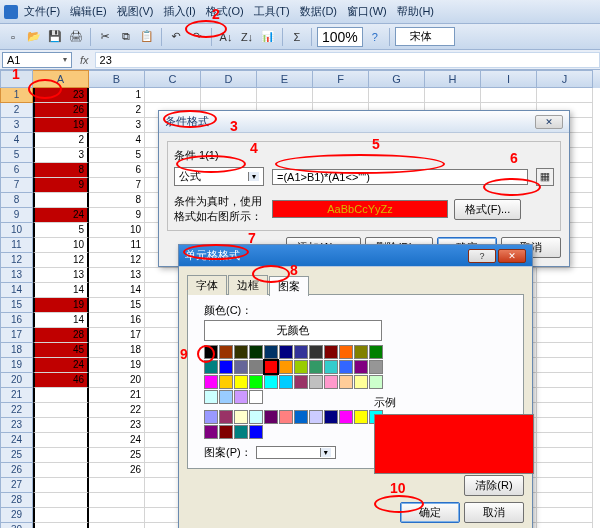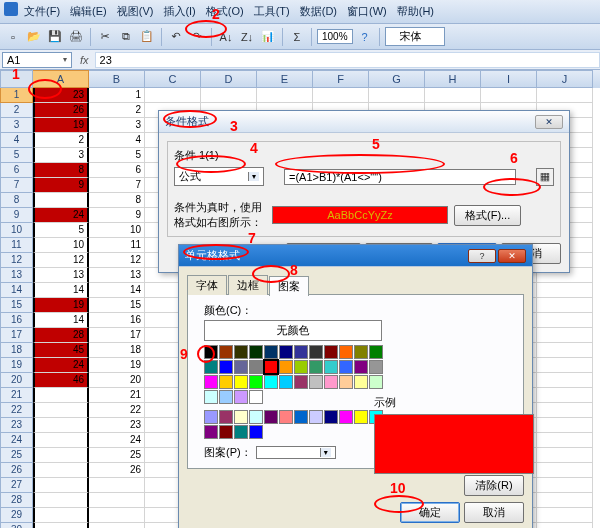--- a/index.html
+++ b/index.html
@@ -1,25 +1,25 @@
 <!DOCTYPE html>
 <html><head>
 <meta charset="utf-8">
 <style>
 *{box-sizing:border-box;margin:0;padding:0;font-family:"Microsoft YaHei","SimSun",Arial,sans-serif;font-size:11px}
 body{background:#fff;width:600px;height:528px;overflow:hidden;position:relative}
 
-.menubar{background:linear-gradient(#e4ecf7,#c7d8ed);border-bottom:1px solid #9db4d4;padding:2px 4px;display:flex;gap:2px}
+.menubar{background:linear-gradient(#e4ecf7,#c7d8ed);border-bottom:1px solid #9db4d4;padding:2px 4px;display:flex;align-items:center;gap:2px}
 .menubar .icon{width:14px;height:14px;background:#2a6fc7;border-radius:2px;display:inline-block}
 .menubar span{padding:2px 4px;cursor:default;color:#102a4c}
 
 .toolbar{background:linear-gradient(#e4ecf7,#c7d8ed);border-bottom:1px solid #9db4d4;padding:2px 4px;display:flex;align-items:center;gap:3px;height:26px}
 .tb-btn{width:18px;height:18px;border:1px solid transparent;display:flex;align-items:center;justify-content:center;color:#333}
 .tb-sep{width:1px;height:18px;background:#9db4d4;margin:0 2px}
-.zoom{border:1px solid #7a9ac0;background:#fff;padding:1px 4px;font-size:10px}
+.zoom{border:1px solid #7a9ac0;background:#fff;padding:1px 4px;font-size:14px}
 .fontbox{border:1px solid #7a9ac0;background:#fff;padding:1px 14px;min-width:60px}
 
 .fbar{display:flex;align-items:center;border-bottom:1px solid #9db4d4;background:#e8eef7;height:20px}
 .namebox{width:70px;border:1px solid #7a9ac0;background:#fff;padding:1px 4px;margin:12px 2px;display:flex;justify-content:space-between;align-items:center}
 .namebox::after{content:"▾";font-size:8px;color:#555}
 .fx{padding:0 6px;font-style:italic;color:#555}
 .formula{flex:1;background:#fff;border:1px solid #c7d8ed;padding:1px 4px}
 
 .grid{position:relative}
 .colhdrs{display:flex;background:linear-gradient(#e4ecf7,#c7d8ed)}
@@ -520,21 +520,21 @@
 </div>
 
 <div class="dialog" style="left:158px;top:110px;width:412px">
   <div class="dlg-title">
     <span>条件格式</span>
     <span class="dlg-x">✕</span>
   </div>
   <div class="dlg-body">
     <div class="fieldset">
       <div style="margin-bottom:4px">条件 1(1)</div>
-      <div style="display:flex;gap:20px;align-items:center;margin-bottom:14px">
+      <div style="display:flex;gap:8px;align-items:center;margin-bottom:8px">
         <span class="select" style="width:90px">
             <span>公式</span>
           </span>
         <span class="txtinput" style="flex:1">=(A1&gt;B1)*(A1&lt;&gt;"")</span>
         <span class="tb-btn" style="border:1px solid #7a7a7a;width:18px;height:18px">▦</span>
       </div>
       <div style="display:flex;gap:6px;align-items:center">
         <div style="width:92px">
           <div>条件为真时，使用</div>
           <div>格式如右图所示：</div>

